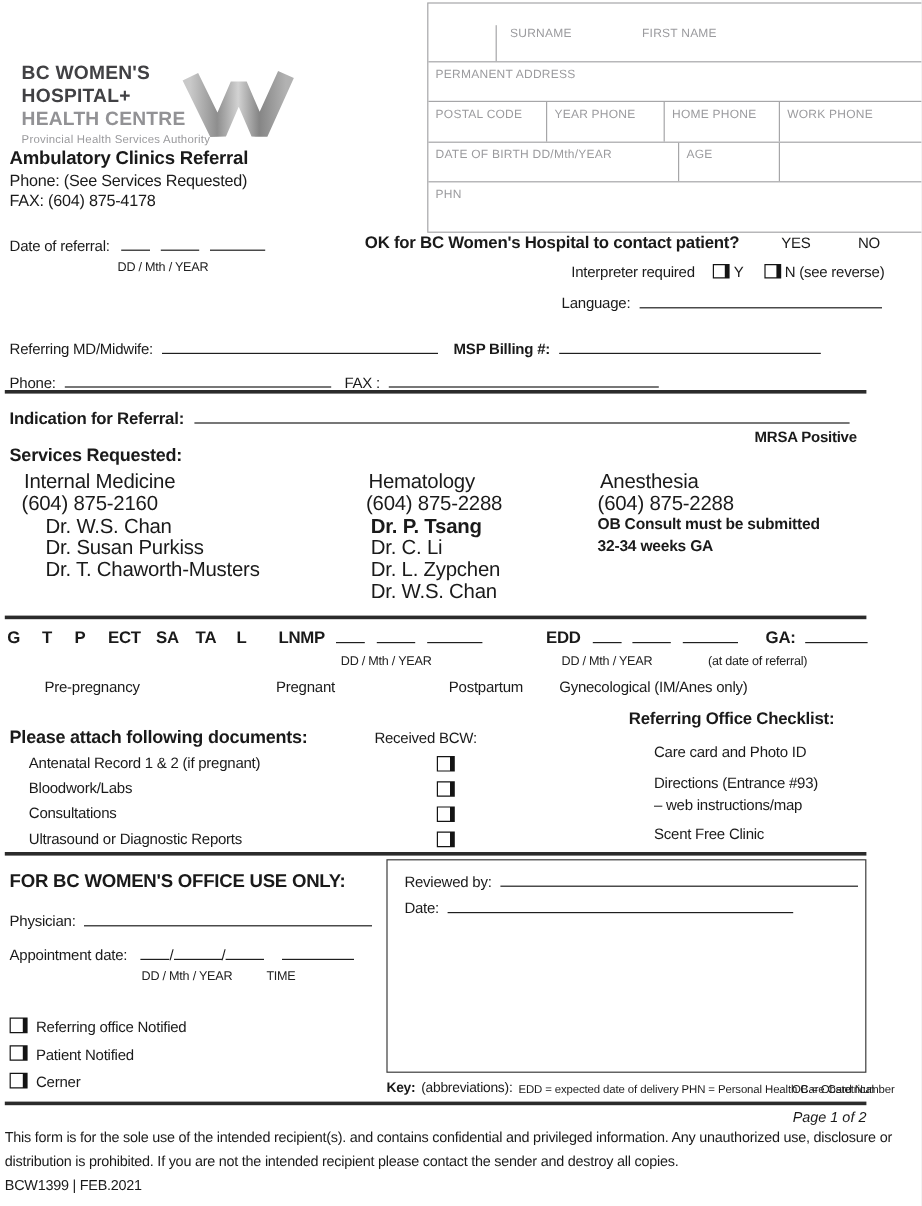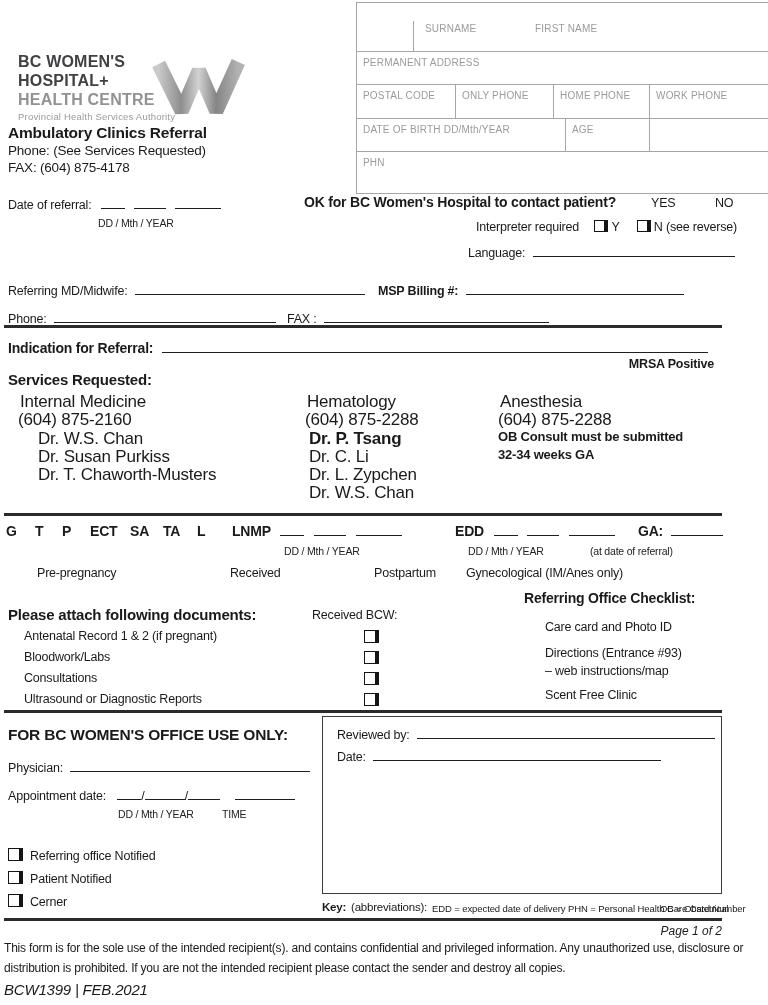--- a/index.html
+++ b/index.html
@@ -77,21 +77,21 @@
       <span class="plab abs" style="left:178px; top:20px;">FIRST NAME</span>
     </div>
     <div class="prow" style="top:48px; height:33px; border-top:1px solid #a6a6a8;">
       <span class="plab">PERMANENT ADDRESS</span>
     </div>
     <div class="prow" style="top:81px; height:34px; border-top:1px solid #a6a6a8;">
       <div class="pcell" style="left:0; width:98px; border-left:none;">
         <span class="plab">POSTAL CODE</span>
       </div>
       <div class="pcell" style="left:98px; width:98px;">
-        <span class="plab">ONLY PHONE</span>
+        <span class="plab">YEAR PHONE</span>
       </div>
       <div class="pcell" style="left:196px; width:96px;">
         <span class="plab">HOME PHONE</span>
       </div>
       <div class="pcell" style="left:292px; right:0;">
         <span class="plab">WORK PHONE</span>
       </div>
     </div>
     <div class="prow" style="top:115px; height:33px; border-top:1px solid #a6a6a8;">
       <div class="pcell" style="left:0; width:208px; border-left:none;">
@@ -197,21 +197,21 @@
   </div>
   <div class="abs b14" style="left:638px; top:523px;">
     <span>GA:</span>
     <span class="bl" style="width:52px; margin-left:4px;"></span>
   </div>
   <div class="abs sub" style="left:284px; top:545px;">DD /  Mth  / YEAR</div>
   <div class="abs sub" style="left:468px; top:545px;">DD /  Mth  / YEAR</div>
   <div class="abs sub" style="left:590px; top:545px;">(at date of referral)</div>
 
   <div class="abs lab" style="left:37px;  top:566px;">Pre-pregnancy</div>
-  <div class="abs lab" style="left:230px; top:566px;">Received</div>
+  <div class="abs lab" style="left:230px; top:566px;">Pregnant</div>
   <div class="abs lab" style="left:374px; top:566px;">Postpartum</div>
   <div class="abs lab" style="left:466px; top:566px;">Gynecological (IM/Anes only)</div>
 
   <div class="abs b14" style="left:524px; top:590px;">Referring Office Checklist:</div>
   <div class="abs b15" style="left:8px; top:606px;">Please attach following documents:</div>
   <div class="abs lab" style="left:312px; top:608px;">Received BCW:</div>
 
   <div class="abs lab" style="left:24px; top:629px;">Antenatal Record 1 &amp; 2 (if pregnant)</div>
   <div class="abs lab" style="left:24px; top:650px;">Bloodwork/Labs</div>
   <div class="abs lab" style="left:24px; top:671px;">Consultations</div>
@@ -267,15 +267,15 @@
   <div class="abs k11" style="left:322px; top:901px; font-weight:bold;">Key:</div>
   <div class="abs k11" style="left:351px; top:901px;">(abbreviations):</div>
   <div class="abs small" style="left:432px; top:903px;">EDD = expected date of delivery</div>
   <div class="abs small" style="left:568px; top:903px;">PHN = Personal Health Care Card Number</div>
   <div class="abs small" style="left:660px; top:903px;">OB = Obstetrical</div>
 
   <div class="rule" style="top:918px; height:3px;"></div>
   <div class="abs italic" style="top:924px; right:46px; font-size:12px;">Page 1 of 2</div>
 
   <div class="abs" style="left:4px; top:938px; width:744px; font-size:12px; letter-spacing:-0.2px; line-height:20px;">This form is for the sole use of the intended recipient(s). and contains confidential and privileged information.  Any unauthorized use, disclosure or distribution is prohibited.  If you are not the intended recipient please contact the sender and destroy all copies.</div>
-  <div class="abs" style="left:4px; top:981px; font-size:15px; letter-spacing:-0.2px;font-style:italic;">BCW1399 | FEB.2021</div>
+  <div class="abs" style="left:4px; top:981px; font-size:12px; letter-spacing:-0.2px;">BCW1399 | FEB.2021</div>
 
 </div>
 
 </body></html>

